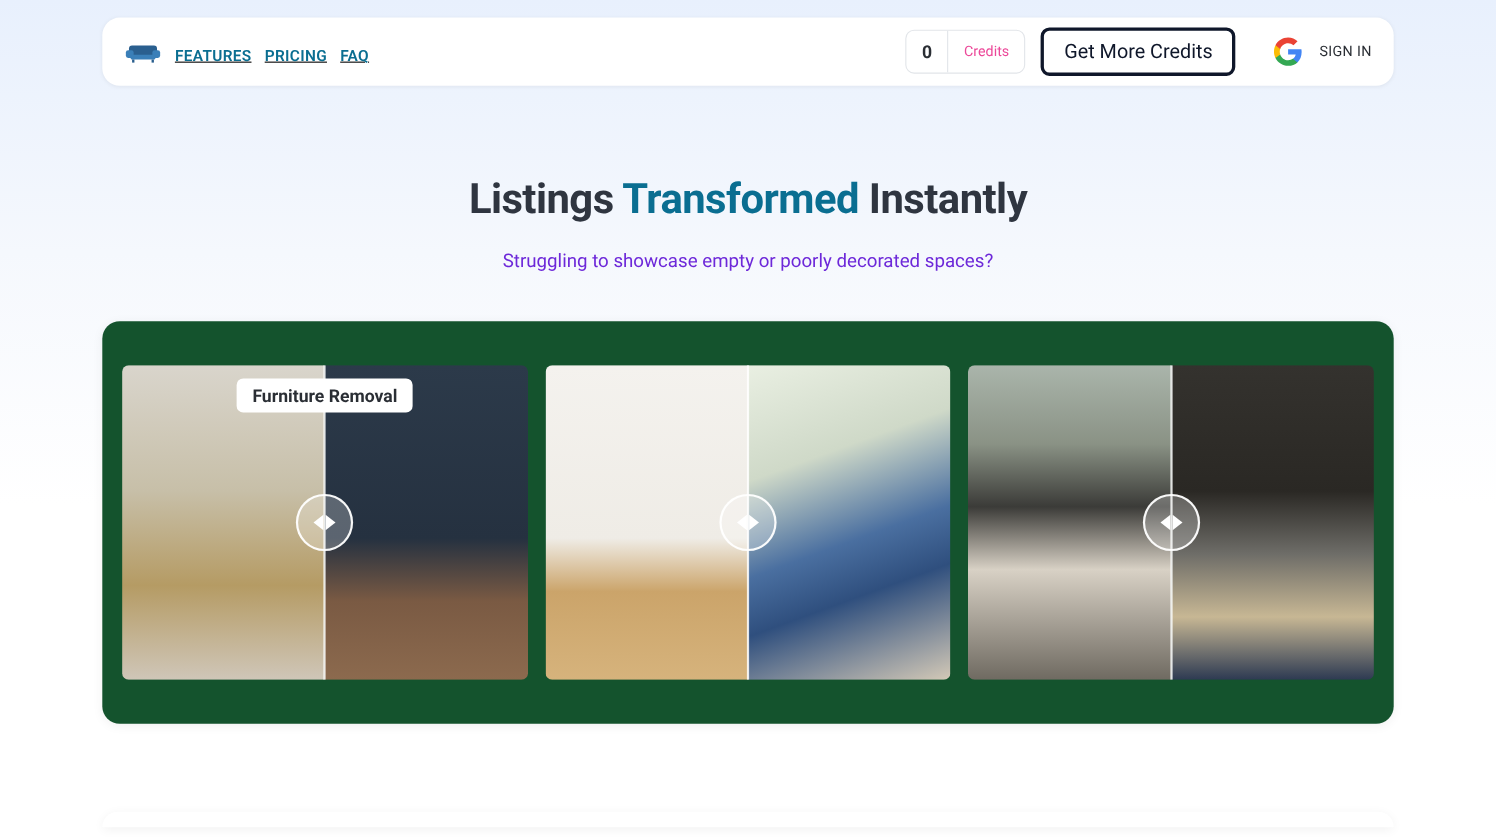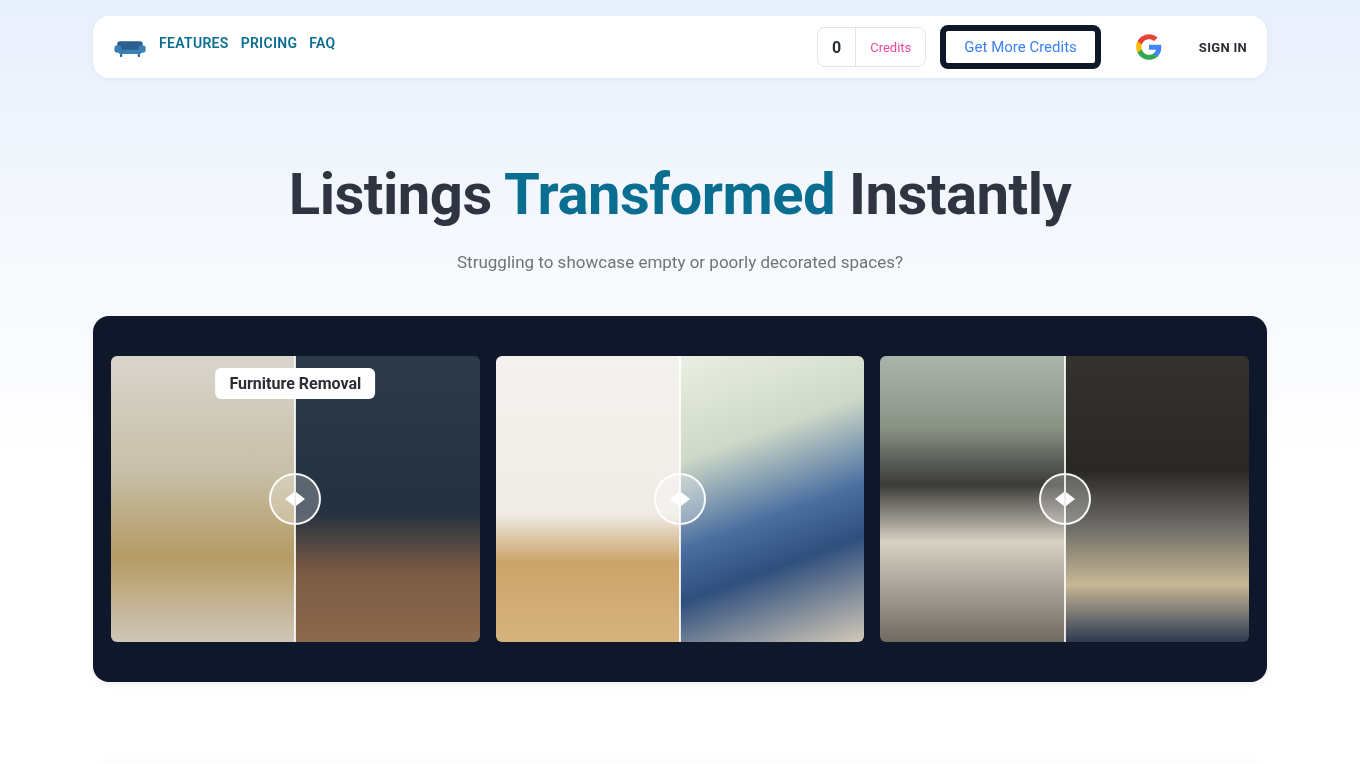--- a/index.html
+++ b/index.html
@@ -16,22 +16,23 @@
       margin: 16px auto 0;
       width: 1174px;
       height: 62px;
       display: flex;
       align-items: center;
       padding: 0 20px;
       justify-content: space-between;
     }
     .header-left {
       display: flex;
-      align-items: flex-start;
+      align-items: flex-end;
       gap: 8px;
+      text-decoration: underline;
     }
     .logo-icon {
       width: 34px;
       height: 24px;
     }
     .nav-links {
       display: flex;
       gap: 12px;
       margin-left: 4px;
     }
@@ -66,66 +67,65 @@
       display: flex;
       align-items: center;
     }
     .credits-label {
       font-size: 13px;
       color: #ec4899;
       padding: 0 14px;
     }
     .get-credits-btn {
       background: #ffffff;
-      border: 6px solid #0f172a;
+      border: 3px solid #0f172a;
       border-radius: 8px;
       height: 44px;
       padding: 0 18px;
-      font-size: 15px;
-      color: #3b82f6;
+      font-size: 18px;
+      color: #0f172a;
       cursor: pointer;
       font-family: inherit;
     }
     .google-icon {
       width: 28px;
       height: 28px;
       margin-left: 20px;
     }
     .signin-btn {
       background: none;
       border: none;
       font-size: 13px;
-      font-weight: 700;
+      font-weight: 400;
       letter-spacing: 0.3px;
       color: #2a2e34;
       cursor: pointer;
       font-family: inherit;
-      margin-left: 22px;
     }
     .hero {
       text-align: center;
       margin-top: 82px;
     }
     .hero-title {
-      font-size: 58px;
+      font-size: 38px;
       font-weight: 700;
       color: #2f3540;
       letter-spacing: -0.5px;
       margin-top: 14px;
     }
     .hero-title-accent {
       color: #0a6e91;
     }
     .hero-sub {
       margin-top: 24px;
       font-size: 17px;
-      color: #737373;
+      color: #6d28d9;
     }
     .cards-container {
-      background: #0f172a;
+      background: #14532d;
       border-radius: 16px;
       box-shadow: 0 2px 10px rgba(0,0,0,0.06);
       margin: 44px auto 0;
       width: 1174px;
       padding: 40px 18px;
       display: flex;
       gap: 16px;
     }
     .card {
       position: relative;

